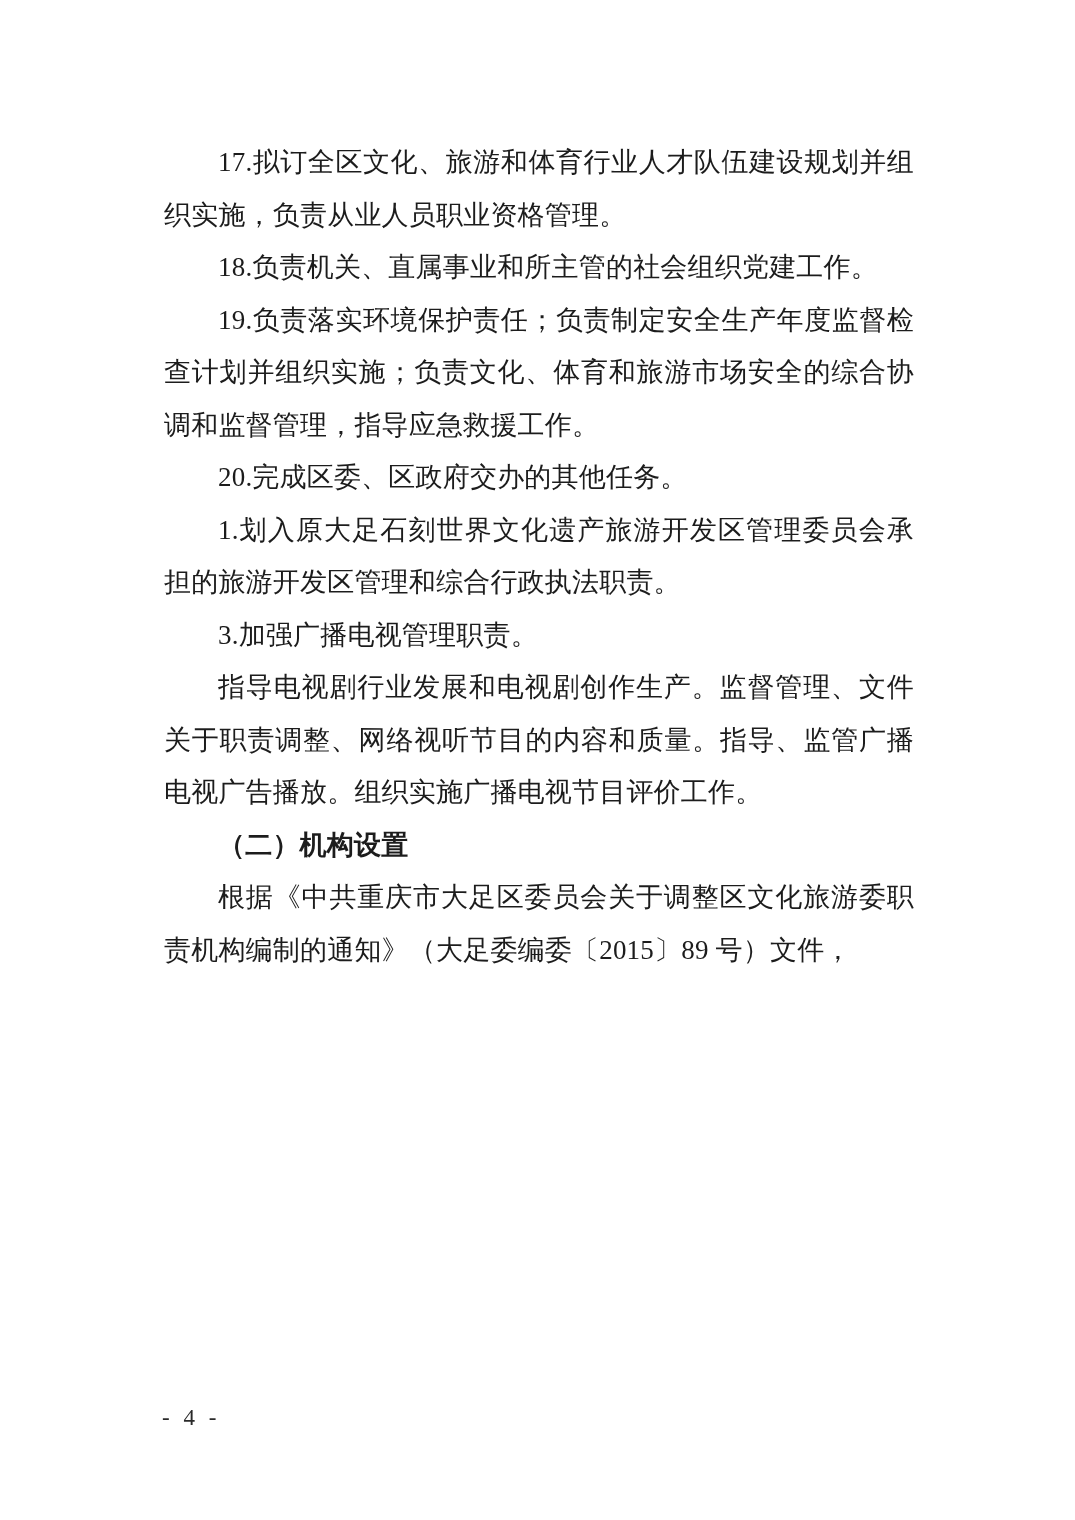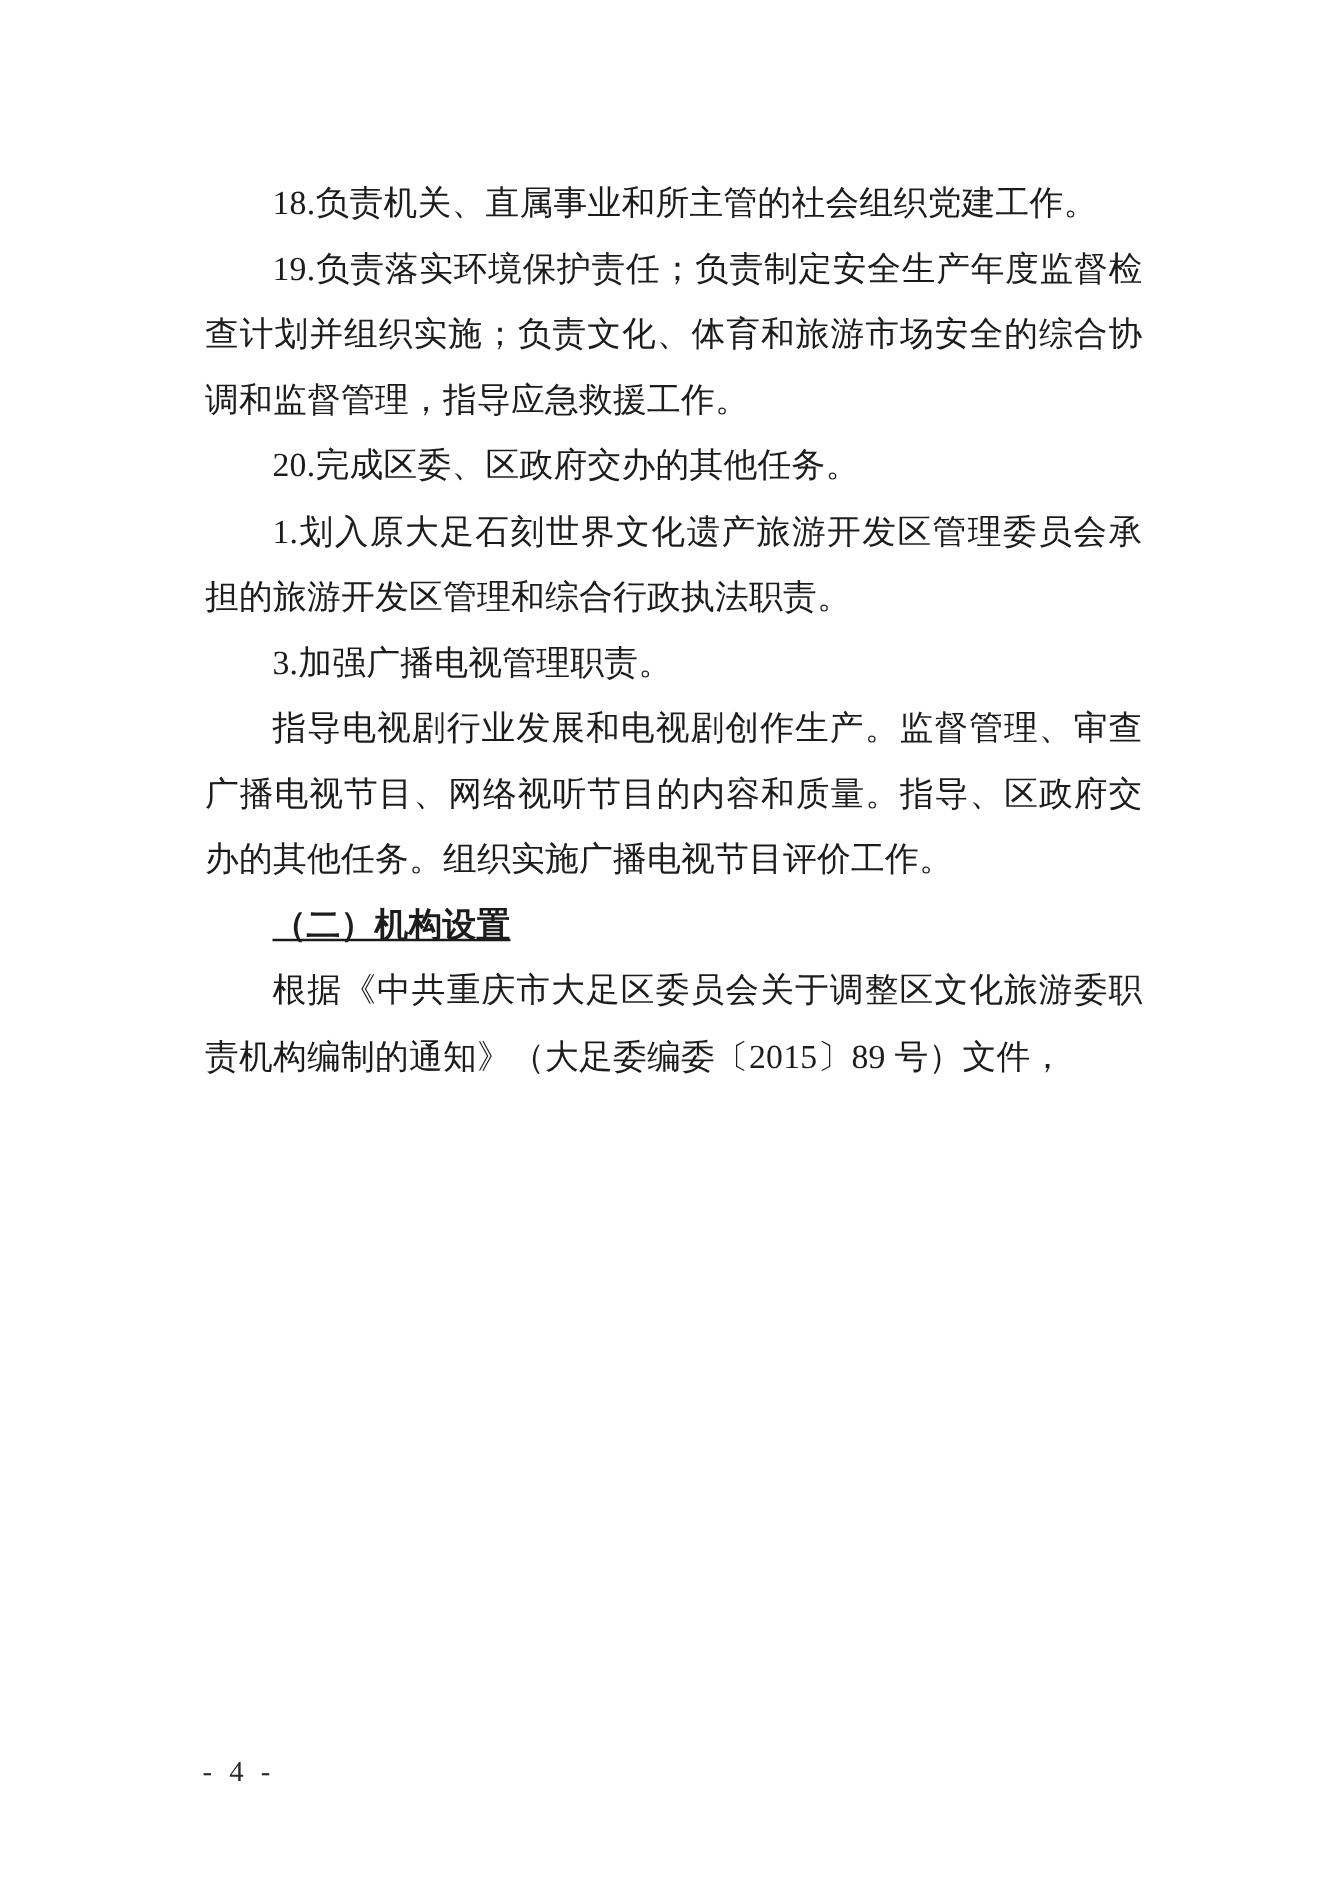--- a/index.html
+++ b/index.html
@@ -28,40 +28,40 @@
     line-height: 52.5px;
     letter-spacing: 0.2px;
     text-align: justify;
     text-indent: 2em;
     word-break: break-all;
     color: #1c1c1c;
   }
   .para.heading {
     font-weight: bold;
     text-align: left;
-    text-decoration: underline;
   }
   .footer {
     position: absolute;
     left: 162px;
     top: 1405px;
     font-size: 23px;
     letter-spacing: 4px;
     color: #2a2a2a;
     font-family: "Liberation Serif", "DejaVu Serif", serif;
   }
 </style>
 </head>
 <body>
 
 <div class="page">
   <div class="content" id="doc-content">
+      <div class="para">17.拟订全区文化、旅游和体育行业人才队伍建设规划并组织实施，负责从业人员职业资格管理。</div>
       <div class="para">18.负责机关、直属事业和所主管的社会组织党建工作。</div>
       <div class="para">19.负责落实环境保护责任；负责制定安全生产年度监督检查计划并组织实施；负责文化、体育和旅游市场安全的综合协调和监督管理，指导应急救援工作。</div>
       <div class="para">20.完成区委、区政府交办的其他任务。</div>
       <div class="para">1.划入原大足石刻世界文化遗产旅游开发区管理委员会承担的旅游开发区管理和综合行政执法职责。</div>
       <div class="para">3.加强广播电视管理职责。</div>
-      <div class="para">指导电视剧行业发展和电视剧创作生产。监督管理、审查广播电视节目、网络视听节目的内容和质量。指导、区政府交办的其他任务。组织实施广播电视节目评价工作。</div>
+      <div class="para">指导电视剧行业发展和电视剧创作生产。监督管理、文件关于职责调整、网络视听节目的内容和质量。指导、监管广播电视广告播放。组织实施广播电视节目评价工作。</div>
       <div class="para heading">（二）机构设置</div>
       <div class="para">根据《中共重庆市大足区委员会关于调整区文化旅游委职责机构编制的通知》（大足委编委〔2015〕89 号）文件，</div>
     </div>
   <div class="footer">- 4 -</div>
 </div>
 
 </body></html>

